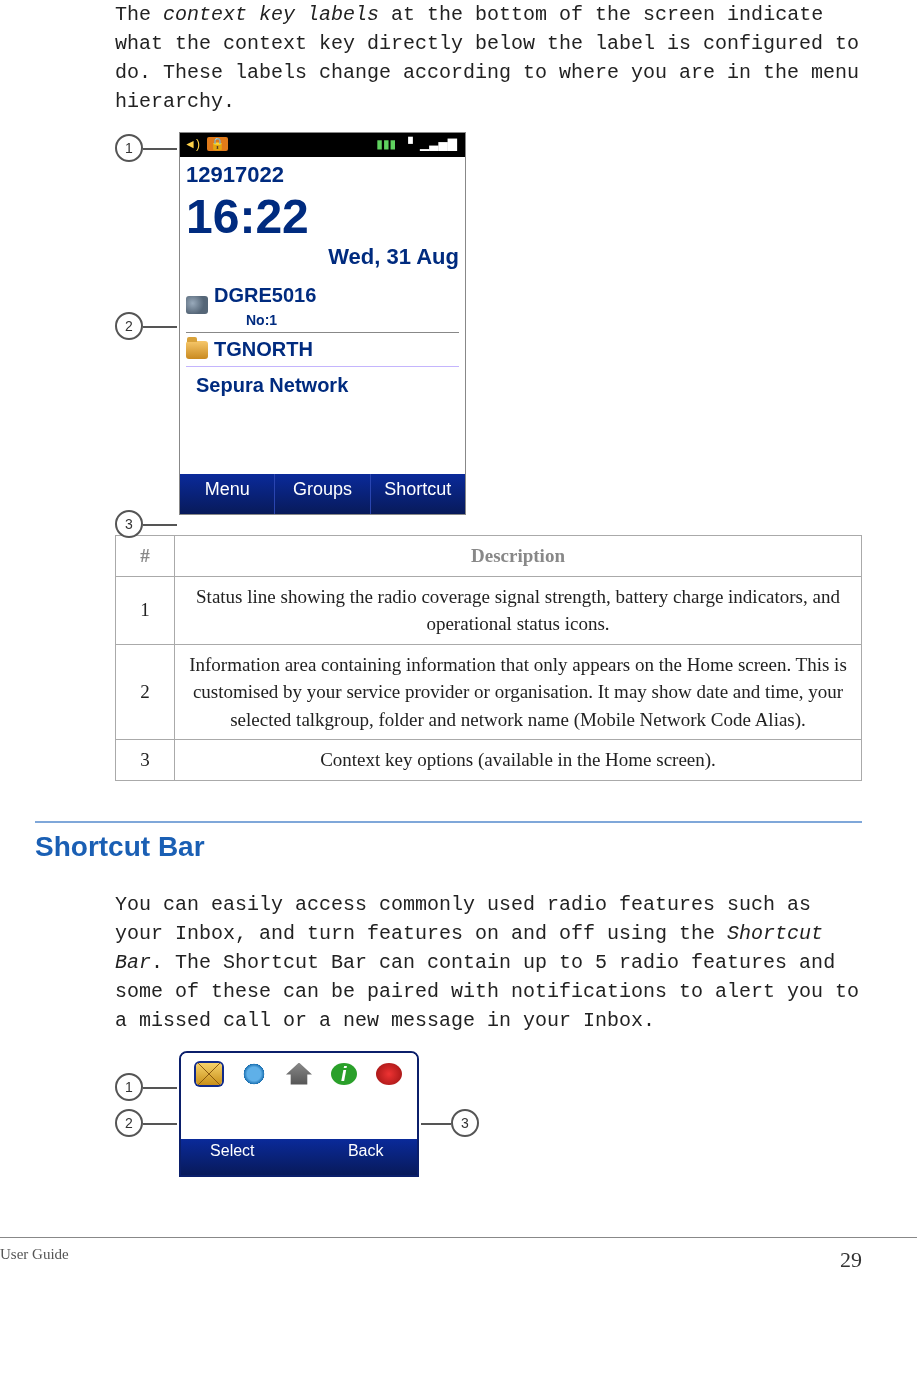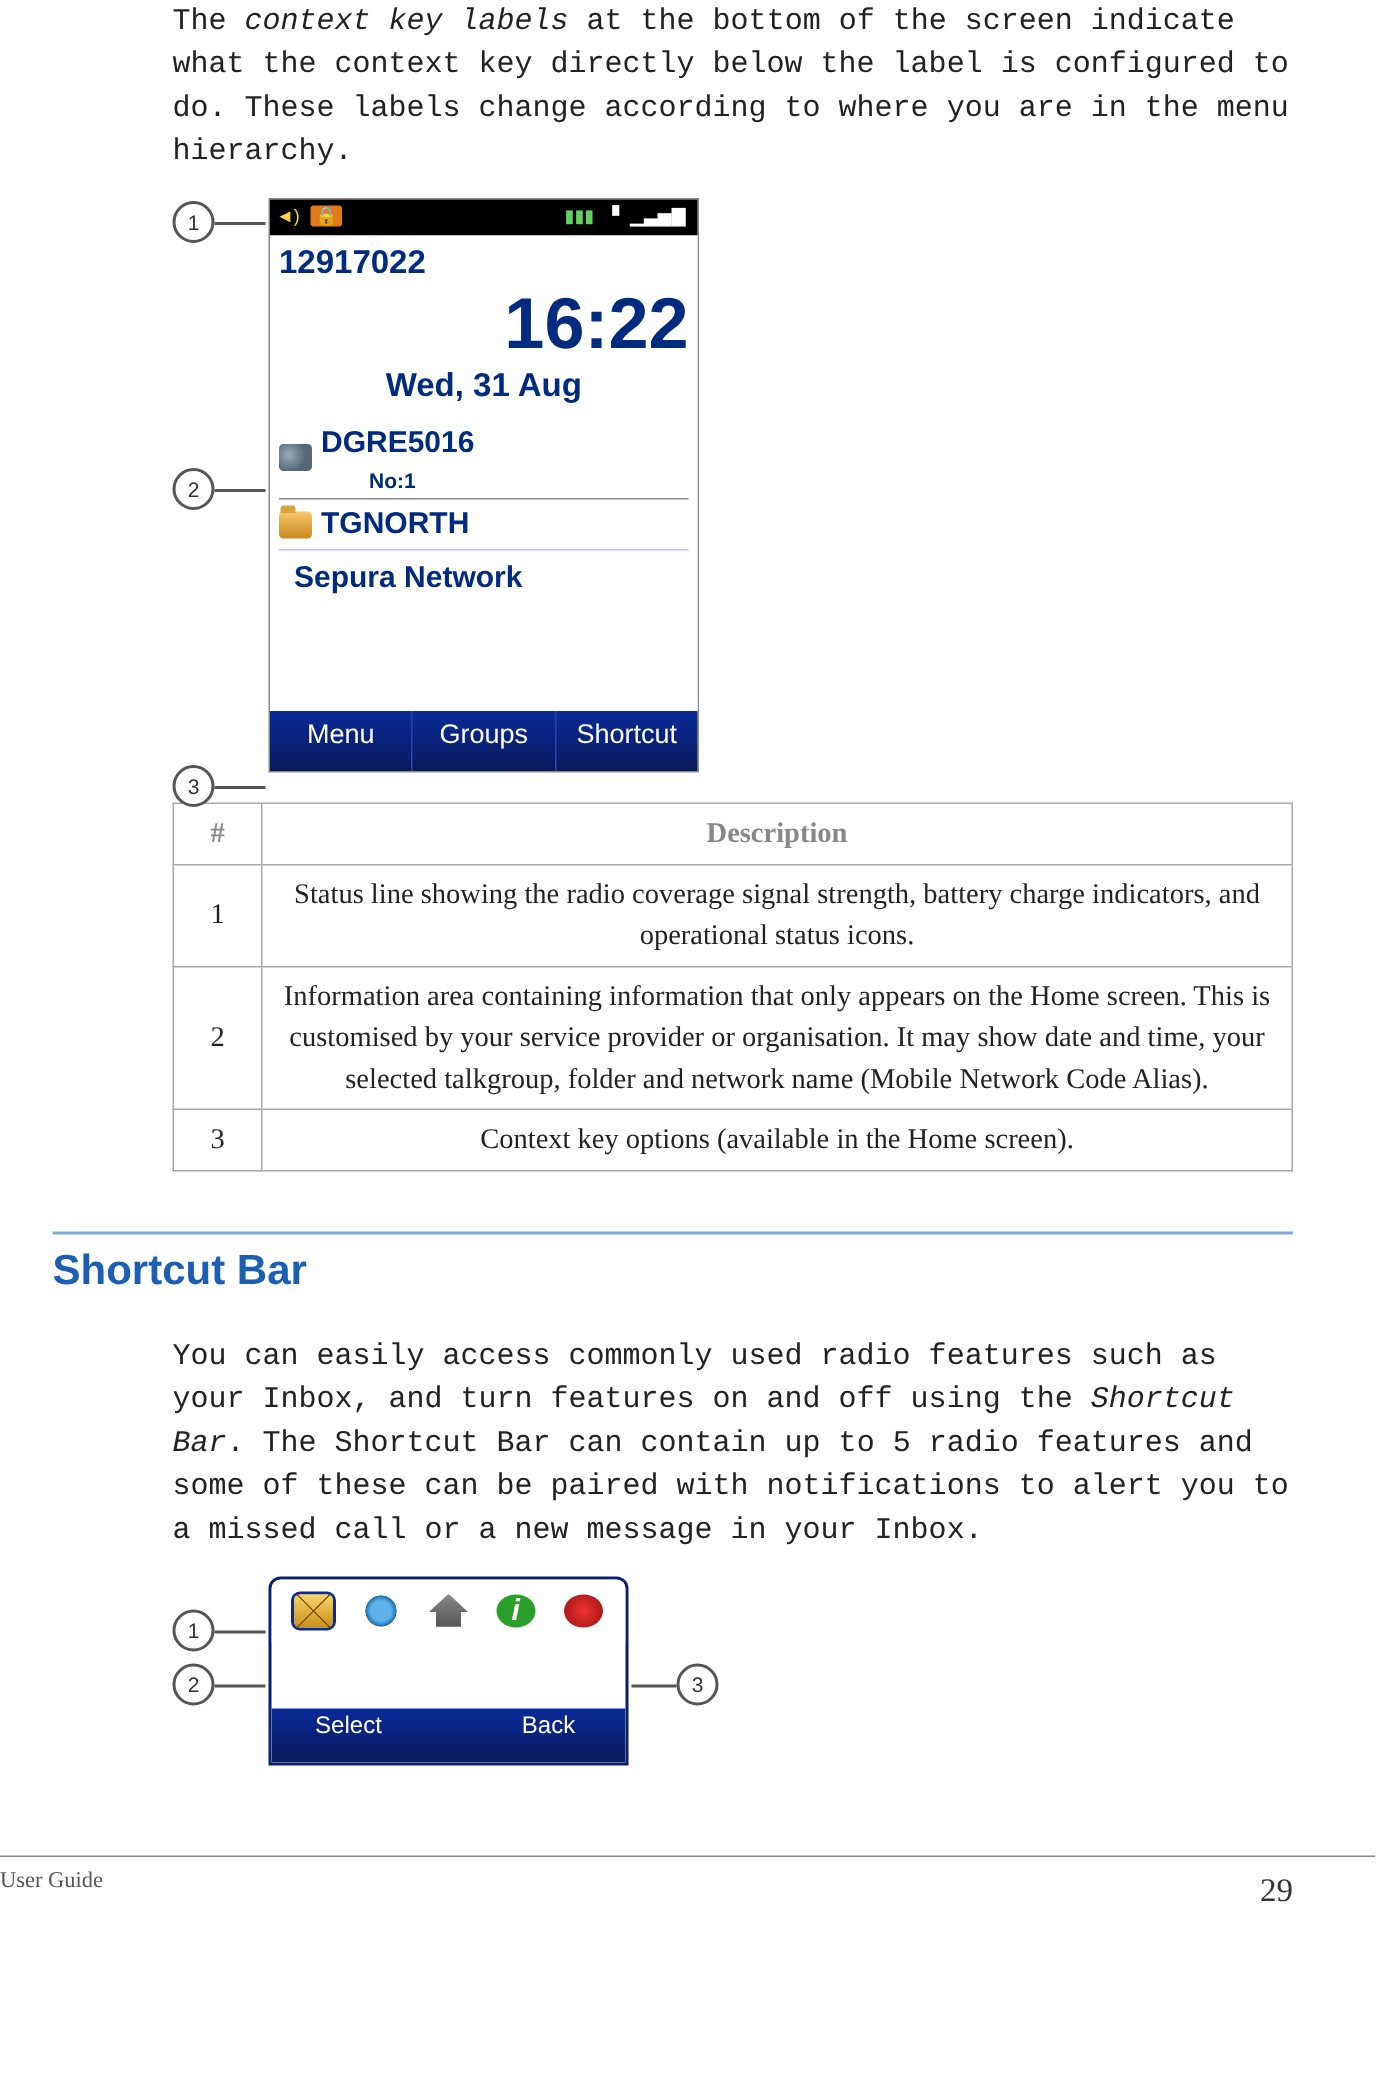--- a/index.html
+++ b/index.html
@@ -48,22 +48,22 @@
   }
   .statusbar{
     background:#000;color:#fff;
     height:24px;
     display:flex;align-items:center;justify-content:space-between;
     padding:0 4px;font-size:12px;
   }
   .statusbar .icons-left span, .statusbar .icons-right span{margin-right:4px;}
   .phone-body{background:#fff;padding:2px 6px 4px 6px;}
   .issi{color:var(--phone-text);font-size:22px;font-weight:700;}
-  .clock{color:var(--phone-text);font-size:48px;font-weight:600;text-align:right;line-height:1;margin-top:2px;}
-  .date{color:var(--phone-text);font-size:22px;font-weight:600;text-align:center;margin-bottom:6px;}
+  .clock{color:var(--phone-text);font-size:48px;font-weight:600;line-height:1;margin-top:2px;}
+  .date{color:var(--phone-text);font-size:22px;font-weight:600;text-align:right;margin-bottom:6px;}
   .row-item{display:flex;align-items:center;gap:6px;color:var(--phone-text);font-size:20px;font-weight:700;padding:2px 0;}
   .row-item .sub{display:block;margin-left:32px;font-weight:700;font-size:14px;}
   .row-folder{border-top:1px solid #888;border-bottom:1px solid #c4b5fd;}
   .network{color:var(--phone-text);font-size:20px;font-weight:700;padding:4px 0 70px 10px;}
   .softkeys{
     display:flex;height:40px;
     background:linear-gradient(#0a2a9a,#081a5a);
     color:#fff;font-size:18px;
   }
   .softkeys div{flex:1;text-align:center;line-height:30px;border-right:1px solid #2a45b0;}

